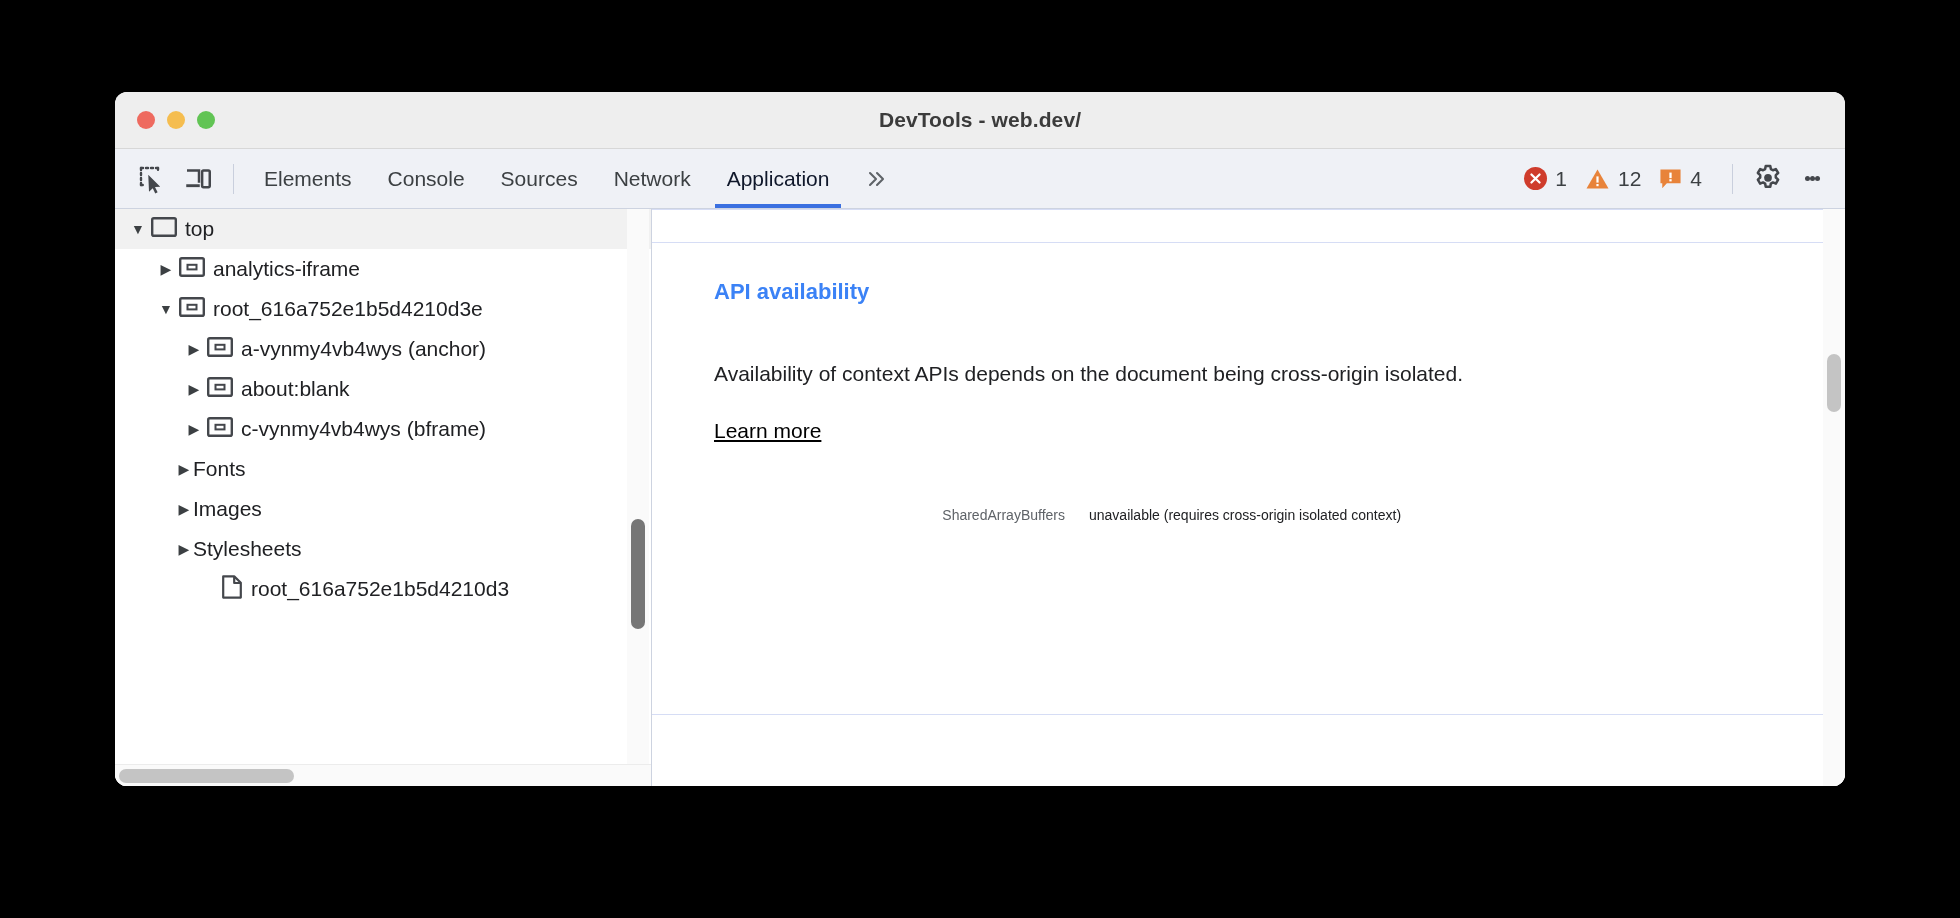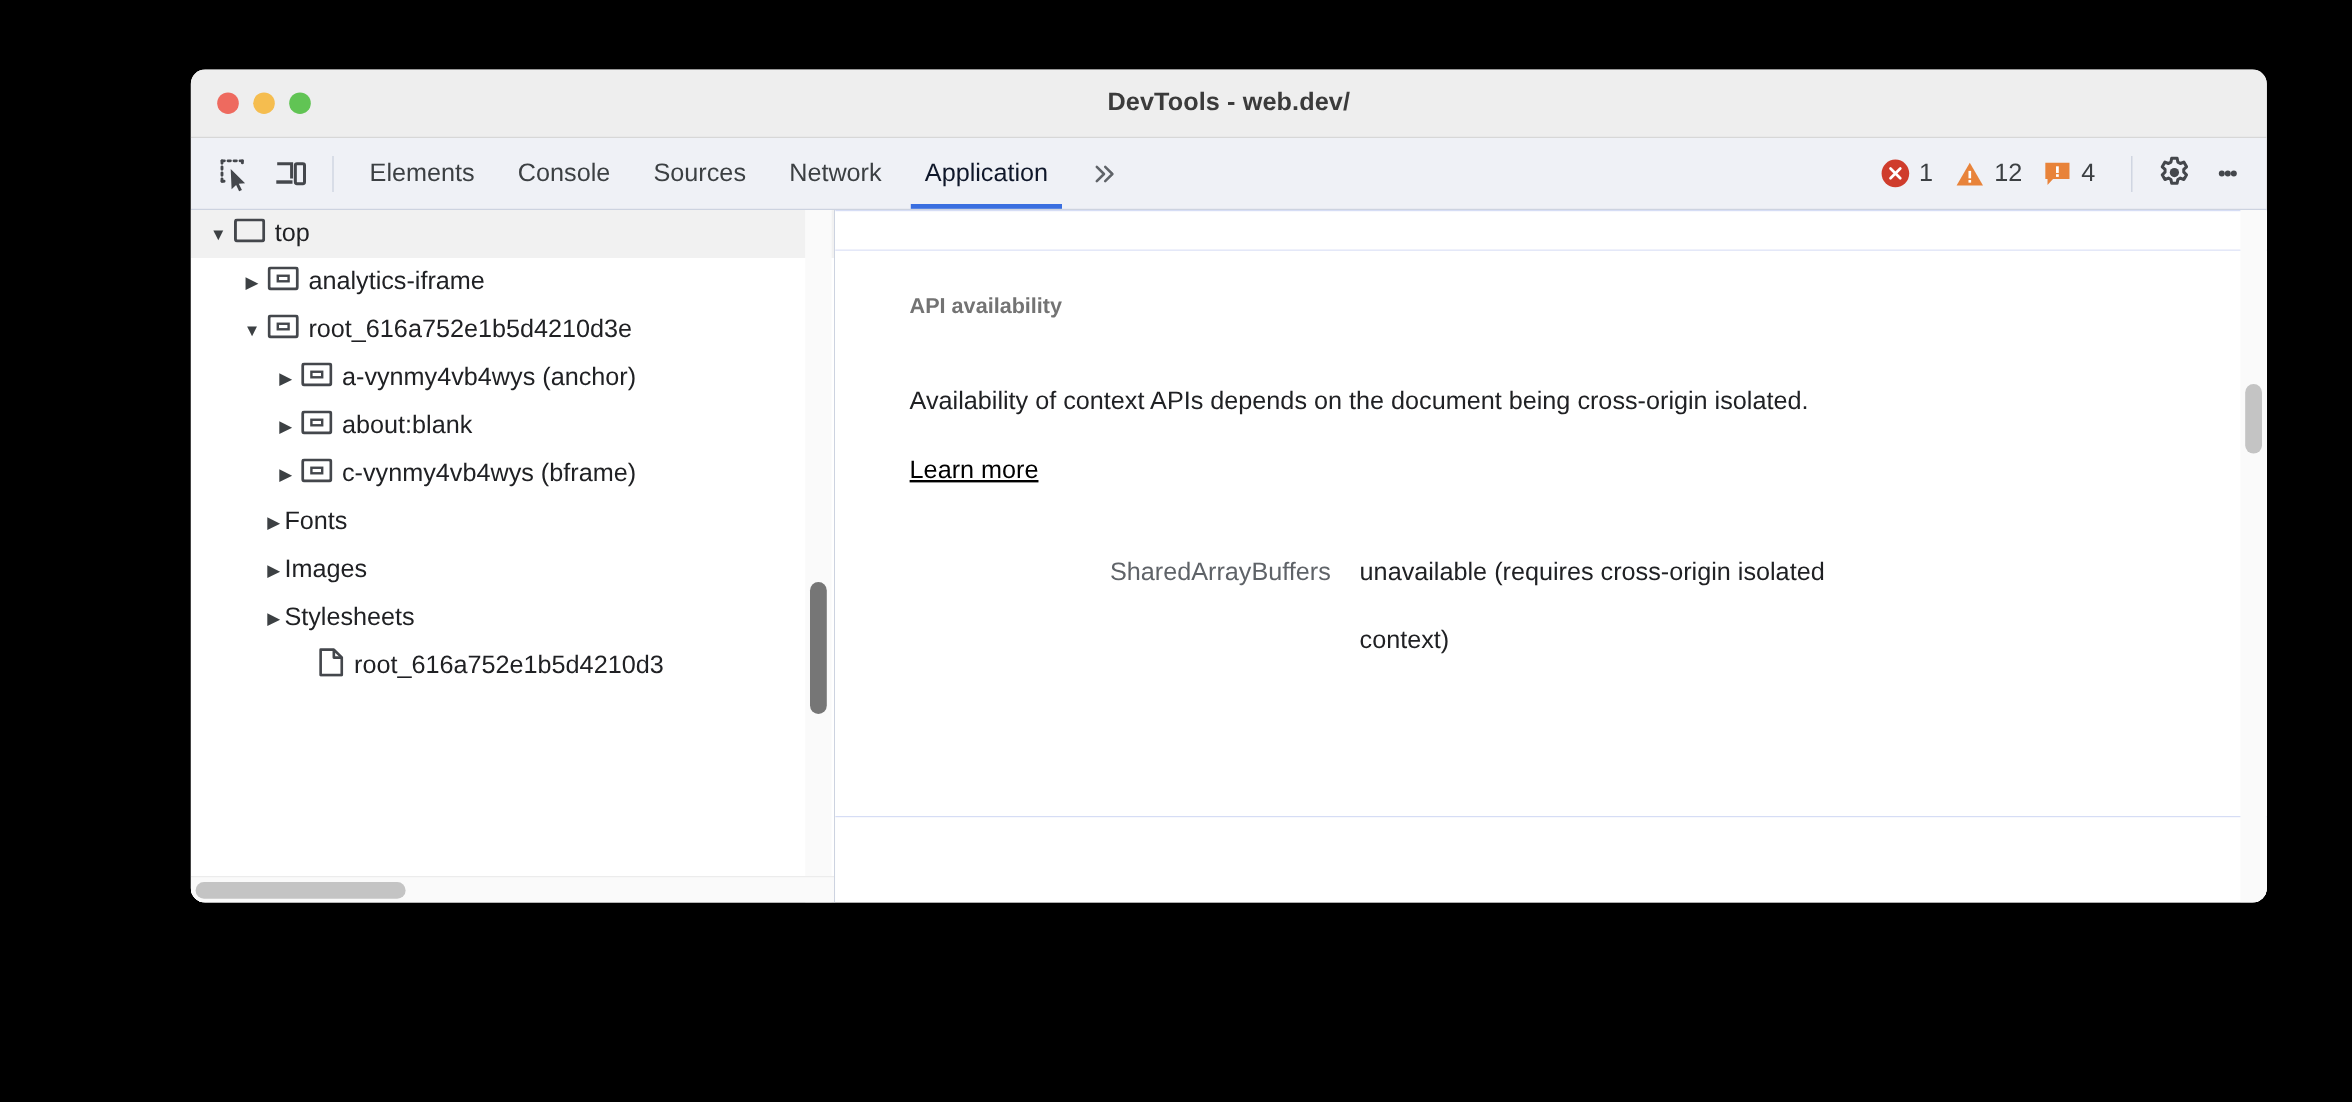--- a/index.html
+++ b/index.html
@@ -6,27 +6,26 @@
   html, body {
     width: 1960px; height: 918px;
     background: #000;
     font-family: "Liberation Sans", sans-serif;
     overflow: hidden;
   }
 
   
   #window {
     position: absolute;
-    left: 115px; top: 58px;
+    left: 115px; top: 92px;
     width: 1730px; height: 694px;
     background: #ffffff;
     border-radius: 12px;
     overflow: hidden;
     box-shadow: 0 14px 44px rgba(0,0,0,0.45);
-    margin-left: 44px;
   }
 
   
   #titlebar {
     position: relative;
     height: 57px;
     background: #eeeeee;
     border-bottom: 1px solid #d7d7d7;
     display: flex;
     align-items: center;
@@ -204,40 +203,40 @@
     border-top: 1px solid #d6ddf5;
     background: #fff;
   }
   #panel-card {
     border-bottom: 1px solid #d6ddf5;
     background: #fff;
     height: 472px;
     padding: 36px 0 0 62px;
   }
   #api-heading {
-    font-size: 18px;
+    font-size: 22px;
     font-weight: bold;
-    color: #737373;
+    color: #3b82f6;
     margin-bottom: 40px;
   }
   #api-desc {
     font-size: 21px;
     color: #202124;
     line-height: 57px;
     width: 790px;
   }
   a.learn {
     color: #000000;
     text-decoration: underline;
     text-align: center;
   }
   .kv {
     display: flex;
     margin-top: 28px;
-    font-size: 21px;
+    font-size: 14px;
     line-height: 57px;
   }
   .kv .k {
     width: 375px;
     text-align: right;
     color: #5f6368;
     padding-right: 24px;
     flex: 0 0 375px;
   }
   .kv .v {

